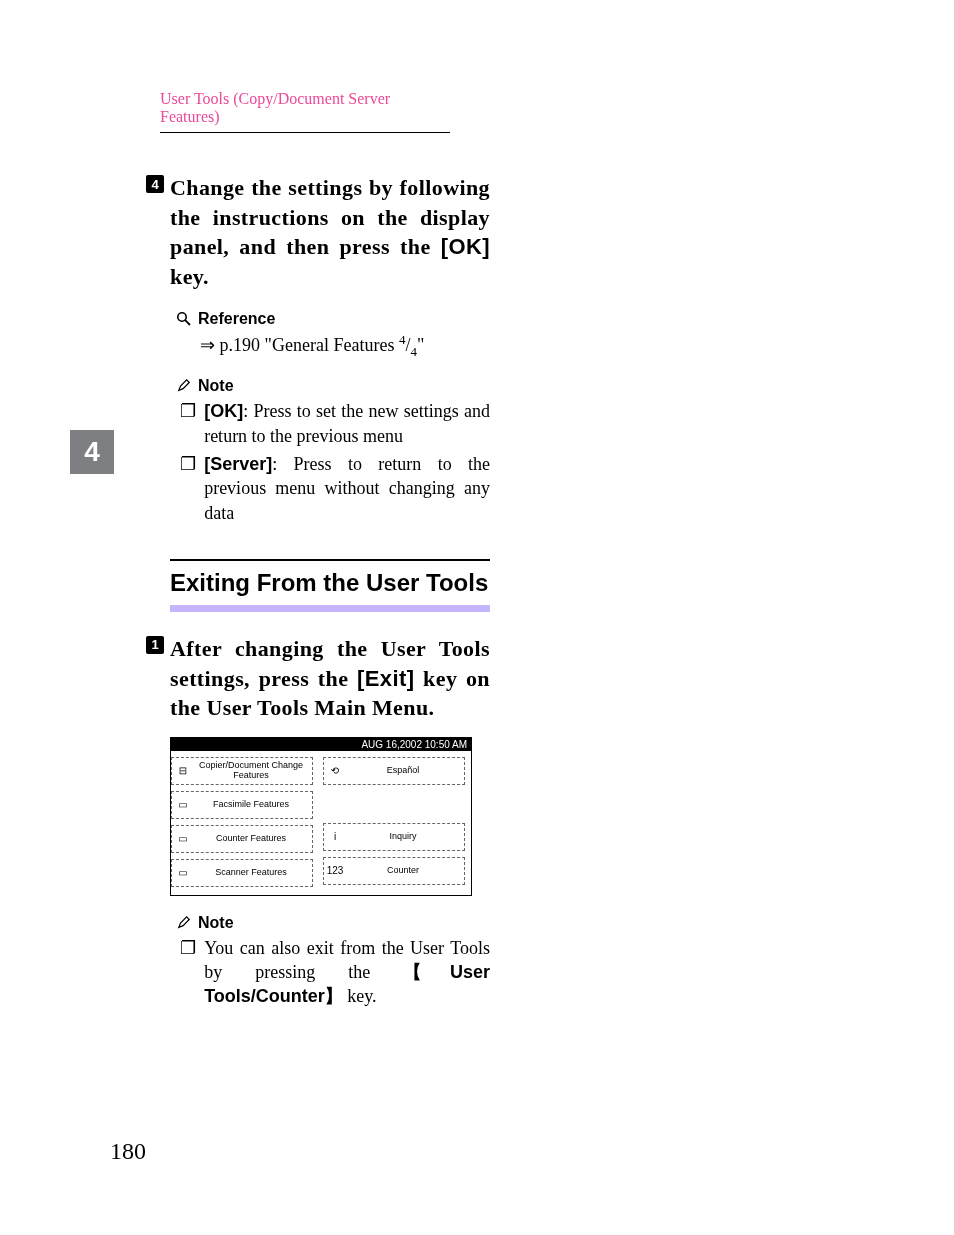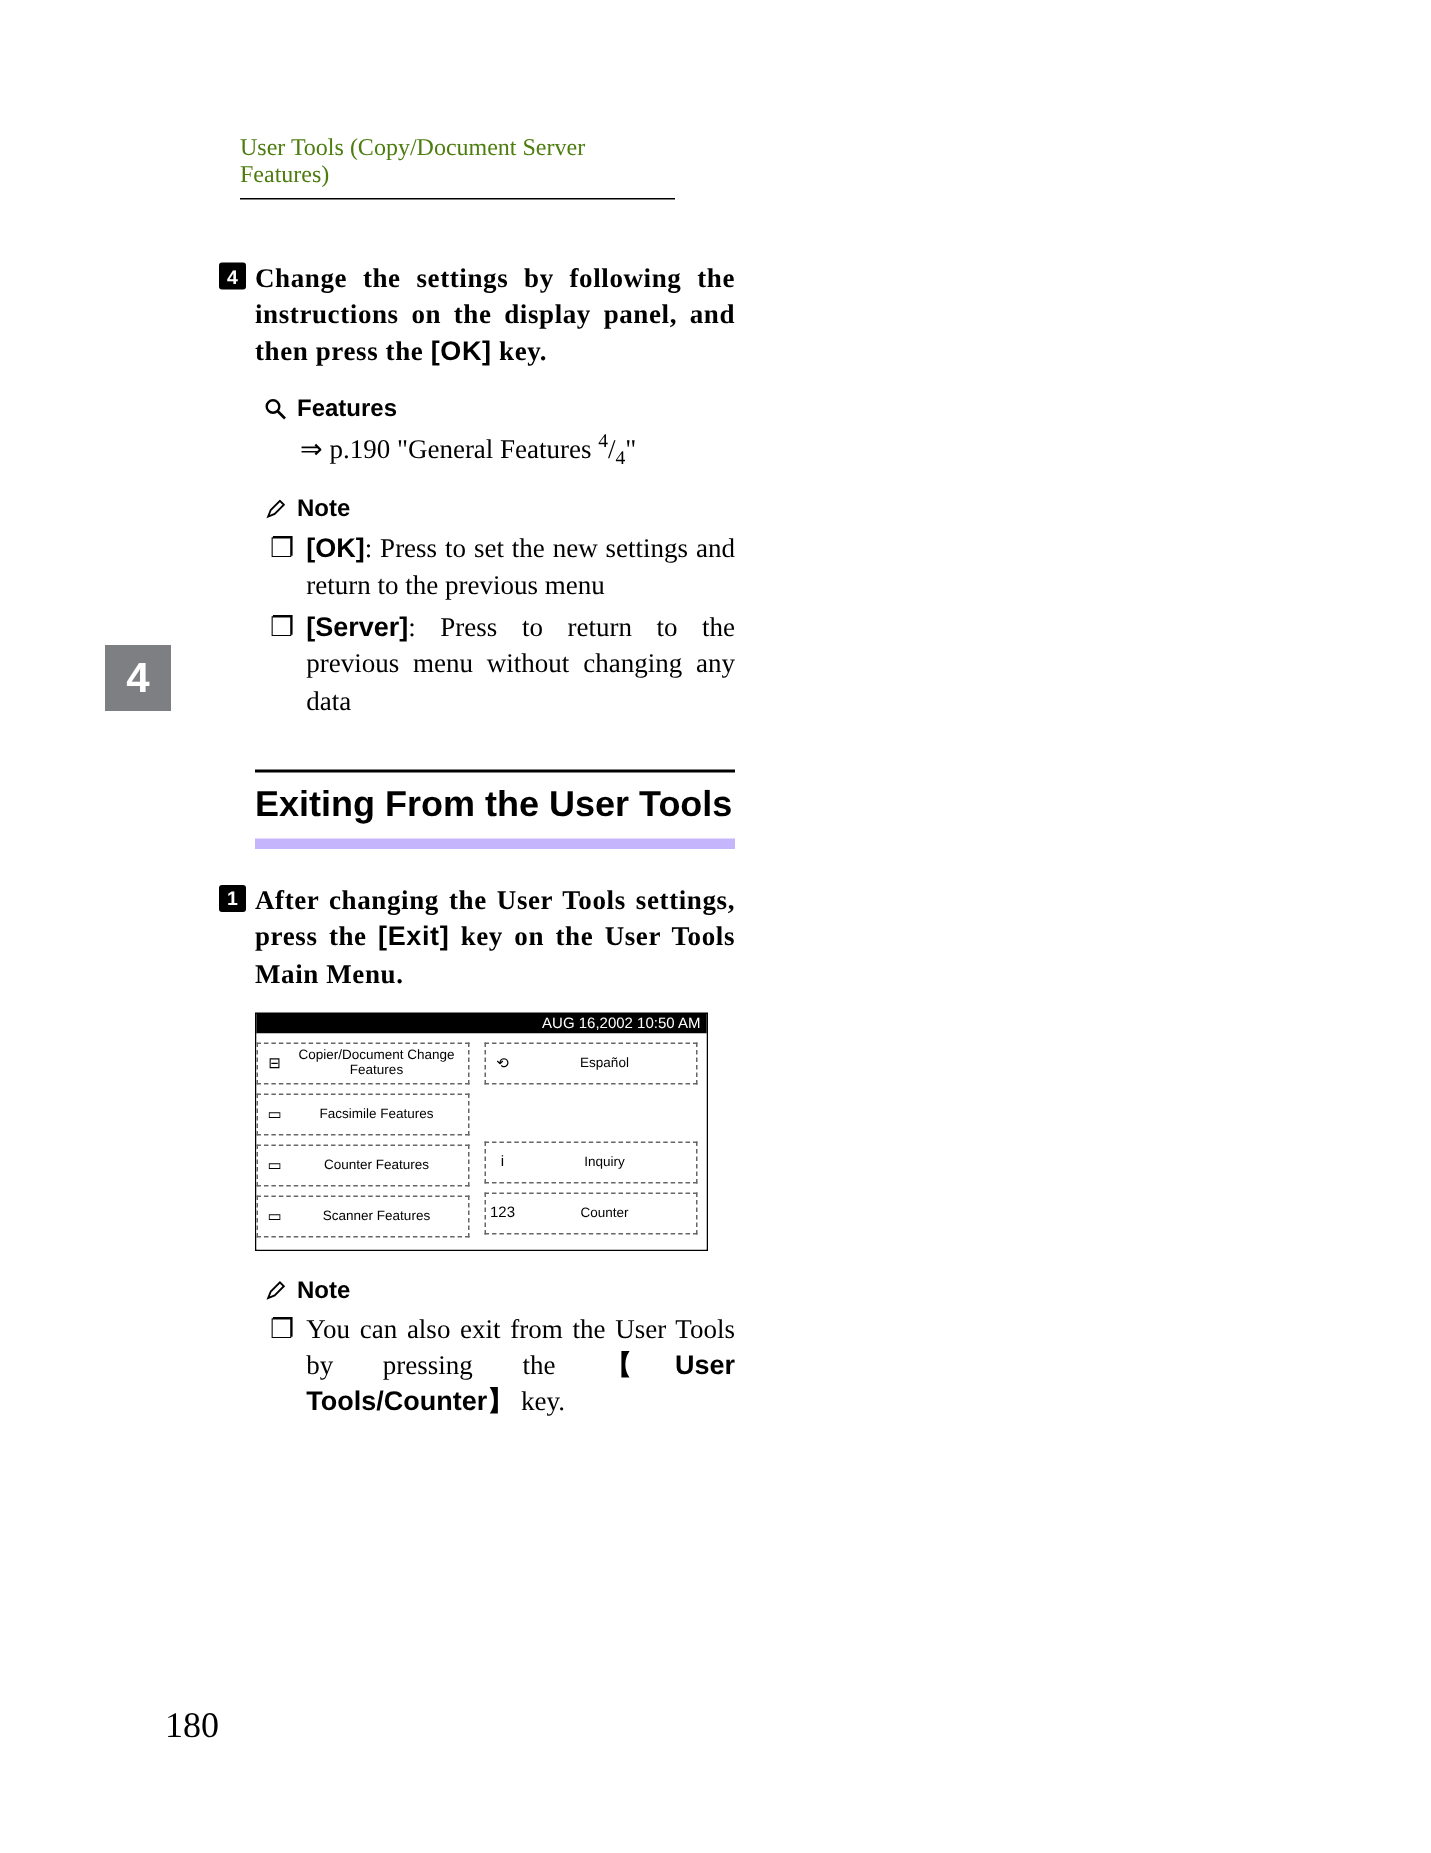--- a/index.html
+++ b/index.html
@@ -11,21 +11,21 @@
   }
   .page {
     width: 954px;
     height: 1235px;
     position: relative;
     box-sizing: border-box;
     padding: 90px 80px 60px 110px;
   }
   .running-head {
     font-size: 16px;
-    color: #4d7c0f;
+    color: #ec4899;
     margin-left: 50px;
     border-bottom: 1px solid #000;
     padding-bottom: 6px;
     width: 290px;
   }
   .side-tab {
     position: absolute;
     left: 70px;
     top: 430px;
     width: 44px;
@@ -58,21 +58,21 @@
     font-family: Arial, Helvetica, sans-serif;
     font-weight: bold;
     font-size: 13px;
     display: flex;
     align-items: center;
     justify-content: center;
     border-radius: 2px;
   }
   .step-text {
     font-weight: bold;
-    font-size: 18px;
+    font-size: 22px;
     line-height: 1.35;
     text-align: justify;
     text-justify: inter-word;
     letter-spacing: 0.4px;
   }
   .subhead {
     display: flex;
     align-items: center;
     gap: 6px;
     margin-top: 18px;
@@ -224,21 +224,21 @@
       </div>
     </div>
 
     <div class="subhead">
       <span class="subhead-icon">
         <svg viewBox="0 0 16 16" width="16" height="16">
             <circle cx="6" cy="6" r="4.2" fill="none" stroke="#000" stroke-width="1.6"></circle>
             <line x1="9.2" y1="9.2" x2="14" y2="14" stroke="#000" stroke-width="1.8"></line>
           </svg>
       </span>
-      <span class="subhead-label">Features</span>
+      <span class="subhead-label">Reference</span>
     </div>
     <div class="ref-line">
       <span class="arrow">⇒</span><span> p.190 "General Features </span><span class="frac-top">4</span><span>/</span><span class="frac-bot">4</span><span>"</span>
     </div>
 
     <div class="subhead">
       <span class="subhead-icon">
         <svg viewBox="0 0 16 16" width="14" height="14">
             <path d="M2 13 L4 8 L11 1 L14 4 L7 11 L2 13 Z" fill="none" stroke="#000" stroke-width="1.4"></path>
           </svg>

